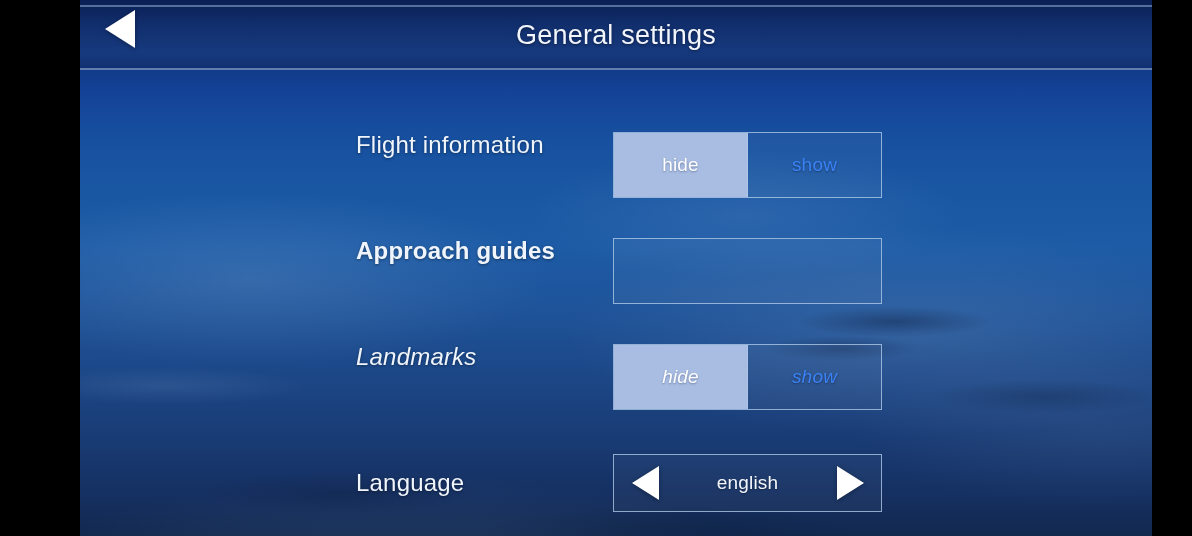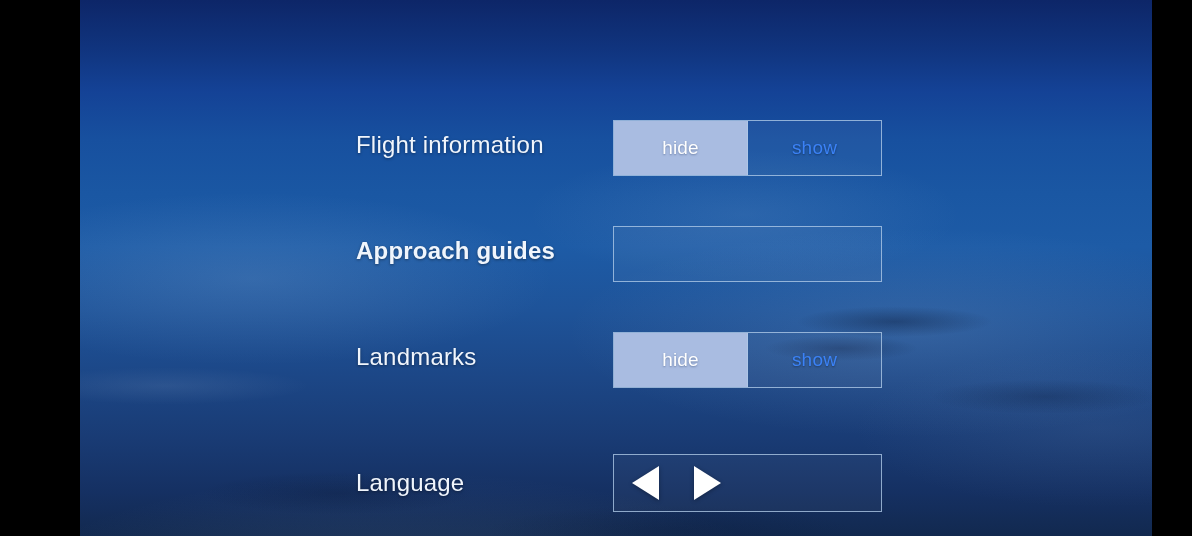--- a/index.html
+++ b/index.html
@@ -144,43 +144,43 @@
     z-index: 20;
   }
   .row {
     position: absolute;
     left: 0;
     width: 1072px;
     height: 58px;
   }
   .row.r0 { top: 46px; }
   .row.r1 { top: 152px; font-weight: bold; }
-  .row.r2 { top: 258px; }
+  .row.r2 { top: 258px; font-style: italic; }
   .row.r3 { top: 384px; }
 
   .row-label {
     position: absolute;
     left: 276px;
     top: 0;
     height: 58px;
     line-height: 58px;
     color: #f0f5fc;
     font-size: 24px;
     letter-spacing: 0.2px;
     text-shadow: 0 1px 3px rgba(0,0,0,0.40);
     white-space: nowrap;
   }
 
   
   .segmented {
     position: absolute;
     left: 533px;
-    top: 4px;
+    top: 16px;
     width: 269px;
-    height: 56px;
+    height: 66px;
     display: flex;
     border: 1px solid rgba(176,202,232,0.78);
     background: rgba(255,255,255,0.045);
   }
   .seg {
     flex: 1 1 0;
     display: flex;
     align-items: center;
     justify-content: center;
     color: #3b82f6;
@@ -243,20 +243,28 @@
 </head>
 <body>
 
 <div id="screen">
 
   <div id="viewport">
 
     <div id="sky"></div>
     <div id="clouds"></div>
 
+    <div id="header">
+      <div id="header-top-rule"></div>
+      <div id="header-bottom-rule"></div>
+      <div id="header-title">General settings</div>
+      <div id="back-button">
+        <div class="tri-left"></div>
+      </div>
+    </div>
 
     <div id="rows">
 
       <div class="row r0">
         <div class="row-label">Flight information</div>
         <div class="segmented">
           <div class="seg selected">hide</div>
           <div class="seg">show</div>
         </div>
       </div>
@@ -274,20 +282,21 @@
           <div class="seg">show</div>
         </div>
       </div>
 
       <div class="row r3">
         <div class="row-label">Language</div>
         <div class="stepper">
           <div class="step-arrow">
             <div class="tri-left-sm"></div>
           </div>
+          <div class="step-value">english</div>
           <div class="step-arrow">
             <div class="tri-right-sm"></div>
           </div>
         </div>
       </div>
 
     </div>
   </div>
 
   <div class="letterbox left"></div>

